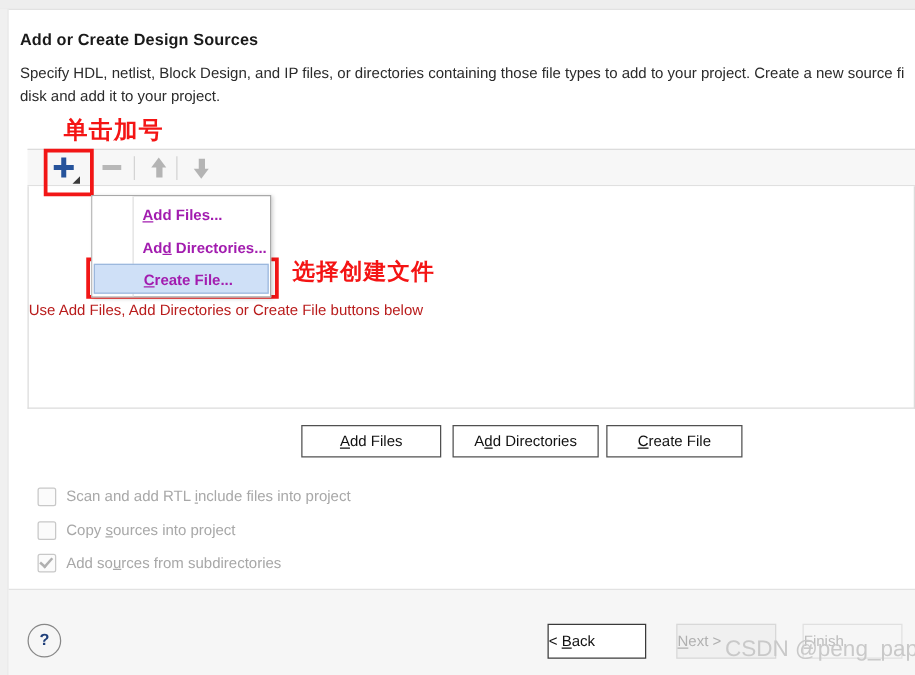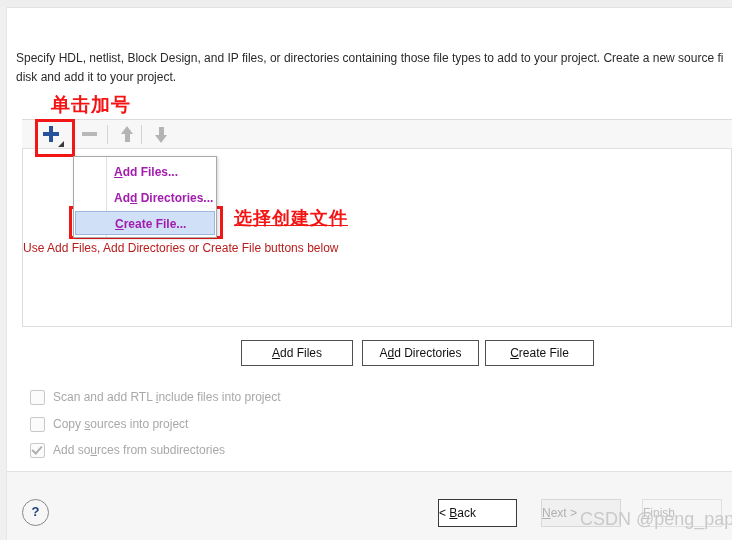--- a/index.html
+++ b/index.html
@@ -83,21 +83,20 @@
   .anno-choose-create {
     position: absolute;
     left: 227px; top: 200px;
     font-size: 18px;
     font-weight: bold;
     color: #f41414;
     font-family: "DejaVu Sans", sans-serif;
     letter-spacing: 1px;
     line-height: 20px;
     white-space: nowrap;
-    text-decoration: underline;
   }
   .red-box {
     position: absolute;
     border: 3px solid #f21616;
     box-sizing: border-box;
     pointer-events: none;
   }
   #redbox-plus  { left: 28px;  top: 111px; width: 40px;  height: 38px; }
   #redbox-create{ left: 62px;  top: 198px; width: 154px; height: 33px; }
 
@@ -364,20 +363,21 @@
 </head>
 <body>
 
 <div id="root">
 
   <div class="top-strip"></div>
   <div class="left-strip"></div>
 
   <div class="page">
 
+    <div class="hdr-title">Add or Create Design Sources</div>
     <div class="hdr-desc">
       <span>Specify HDL, netlist, Block Design, and IP files, or directories containing those file types to add to your project. Create a new source fi</span>
       <span class="line2">disk and add it to your project.</span>
     </div>
 
     <div class="toolbar">
       <div class="tb-btn" id="tb-add">
         <span class="icon-plus">
           <span class="plus-caret"></span>
         </span>

